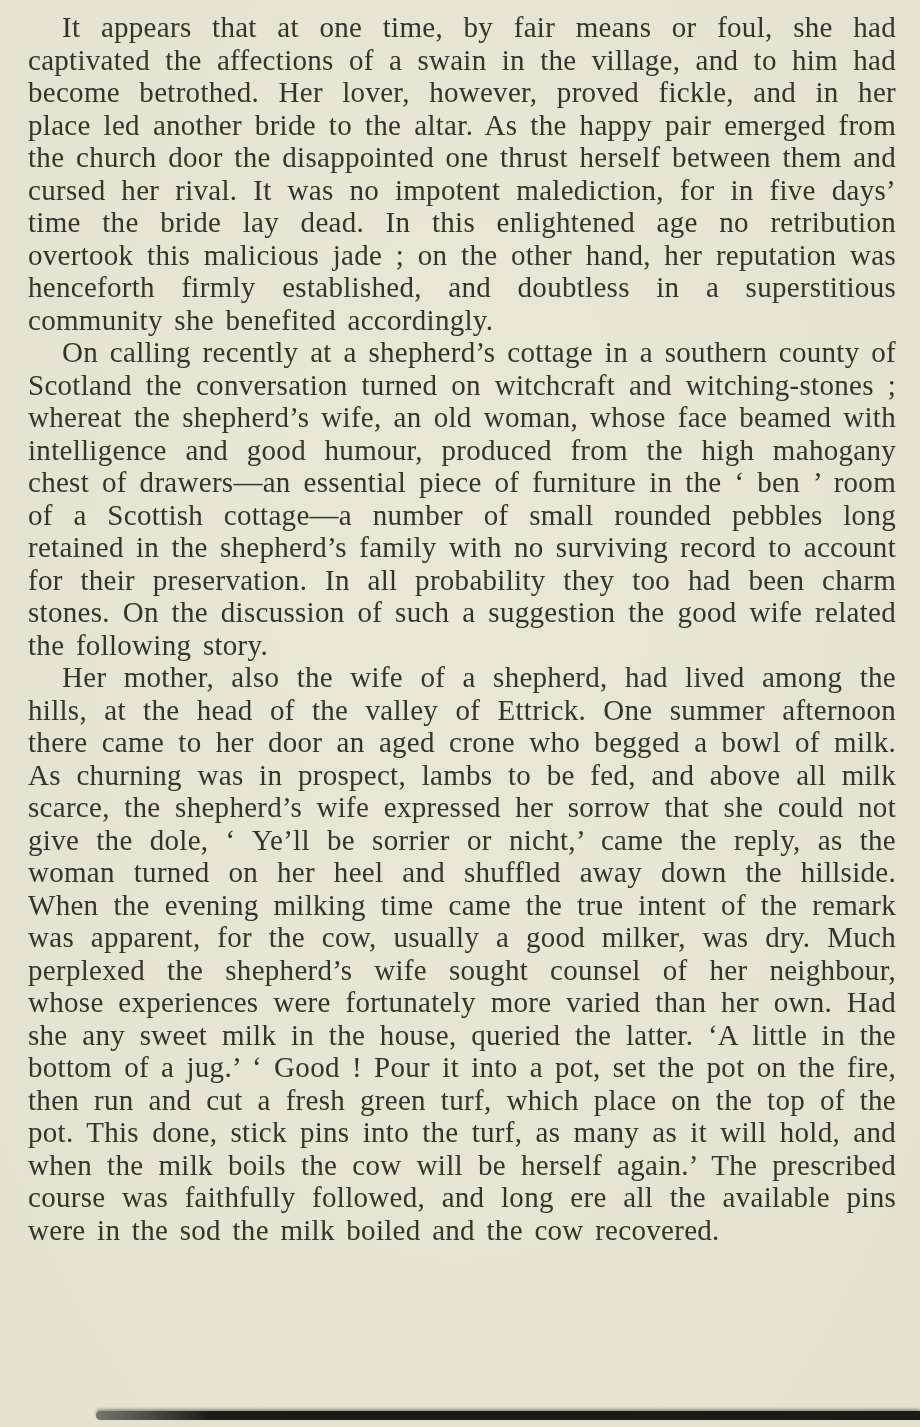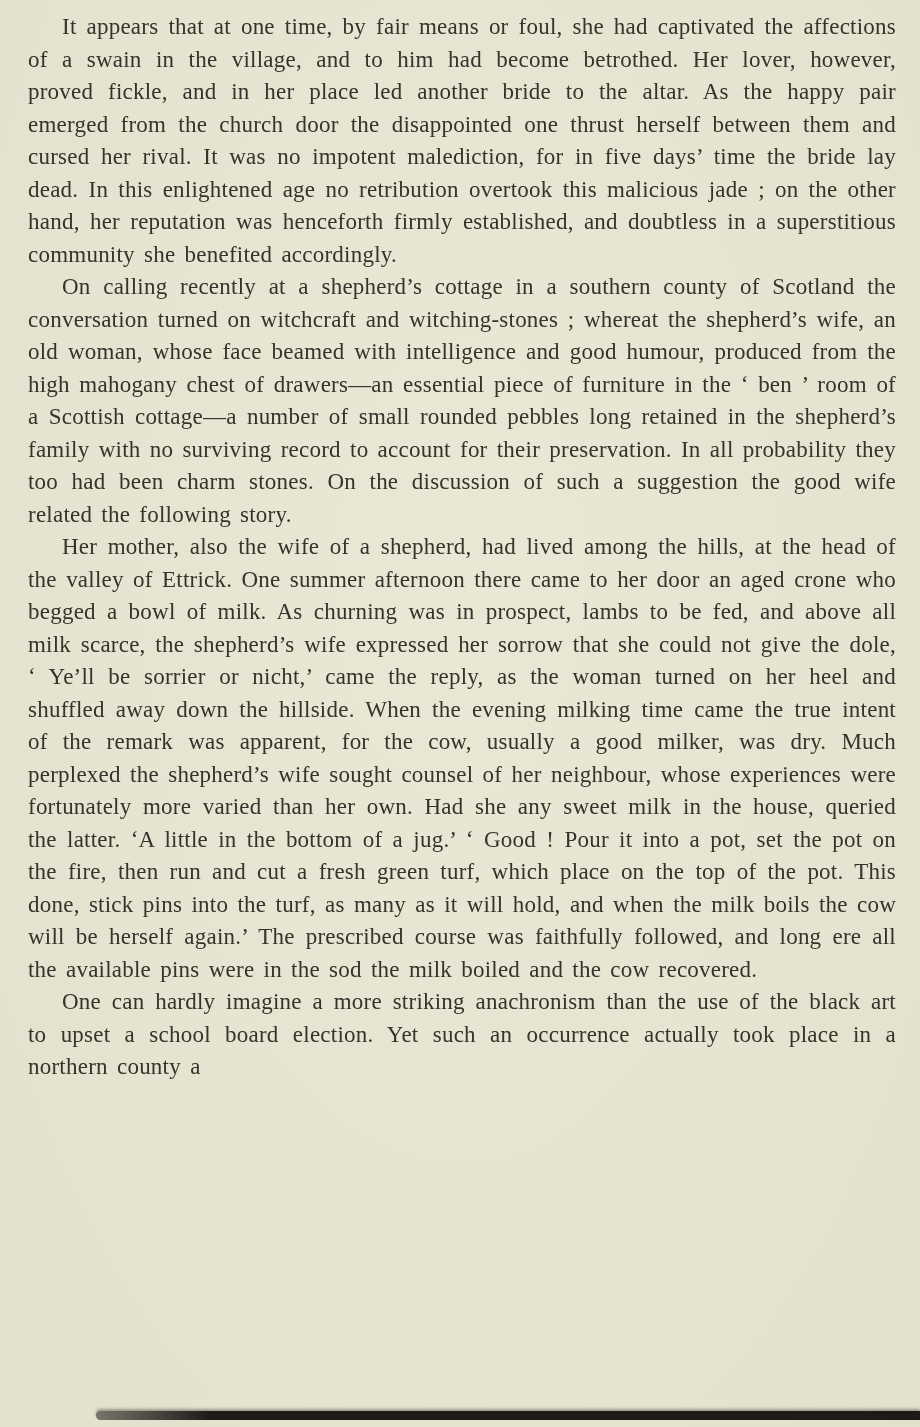--- a/index.html
+++ b/index.html
@@ -20,21 +20,21 @@
     background:
       radial-gradient(ellipse at 50% 40%, rgba(255,255,255,0.06), rgba(0,0,0,0.025)),
       var(--paper);
     overflow:hidden;
     box-sizing:border-box;
   }
   .text-block{
     box-sizing:border-box;
     padding:11px 24px 0 28px;
     color:var(--ink);
-    font-size:23px;
+    font-size:29px;
     line-height:32.5px;
     text-align:justify;
     word-spacing:0.14em;
     letter-spacing:0.01em;
   }
   .para{
     margin:0;
     text-indent:34px;
   }
   .scan-edge{
@@ -49,16 +49,15 @@
   }
 </style>
 </head>
 <body>
 
 <div class="page">
   <div class="text-block">
     <p class="para">It appears that at one time, by fair means or foul, she had captivated the affections of a swain in the village, and to him had become betrothed.  Her lover, however, proved fickle, and in her place led another bride to the altar.  As the happy pair emerged from the church door the disappointed one thrust herself between them and cursed her rival.  It was no impotent malediction, for in five days’ time the bride lay dead.  In this enlightened age no retribution overtook this malicious jade ; on the other hand, her reputation was henceforth firmly established, and doubtless in a superstitious community she benefited accordingly.</p>
     <p class="para">On calling recently at a shepherd’s cottage in a southern county of Scotland the conversation turned on witchcraft and witching-stones ; whereat the shepherd’s wife, an old woman, whose face beamed with intelligence and good humour, produced from the high mahogany chest of drawers—an essential piece of furniture in the ‘ ben ’ room of a Scottish cottage—a number of small rounded pebbles long retained in the shepherd’s family with no surviving record to account for their preservation.  In all probability they too had been charm stones.  On the discussion of such a suggestion the good wife related the following story.</p>
     <p class="para">Her mother, also the wife of a shepherd, had lived among the hills, at the head of the valley of Ettrick.  One summer afternoon there came to her door an aged crone who begged a bowl of milk.  As churning was in prospect, lambs to be fed, and above all milk scarce, the shepherd’s wife expressed her sorrow that she could not give the dole, ‘ Ye’ll be sorrier or nicht,’ came the reply, as the woman turned on her heel and shuffled away down the hillside.  When the evening milking time came the true intent of the remark was apparent, for the cow, usually a good milker, was dry.  Much perplexed the shepherd’s wife sought counsel of her neighbour, whose experiences were fortunately more varied than her own.  Had she any sweet milk in the house, queried the latter.  ‘A little in the bottom of a jug.’ ‘ Good !  Pour it into a pot, set the pot on the fire, then run and cut a fresh green turf, which place on the top of the pot.  This done, stick pins into the turf, as many as it will hold, and when the milk boils the cow will be herself again.’  The prescribed course was faithfully followed, and long ere all the available pins were in the sod the milk boiled and the cow recovered.</p>
-    <p class="para">One can hardly imagine a more striking anachronism than the use of the black art to upset a school board election.  Yet such an occurrence actually took place in a northern county a</p>
   </div>
   <div class="scan-edge"></div>
 </div>
 
 </body></html>

